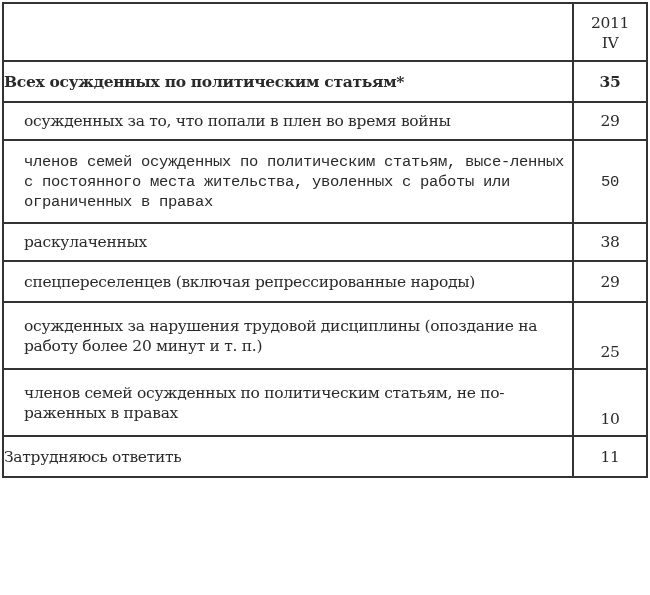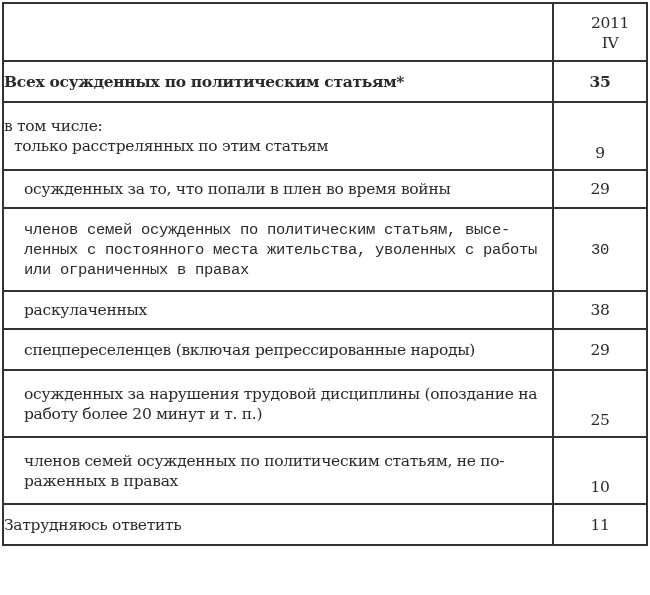--- a/index.html
+++ b/index.html
@@ -18,21 +18,21 @@
   table.survey td {
     border: 2px solid #333333;
     padding: 0;
     vertical-align: middle;
   }
   td.label { padding-left: 10px; padding-right: 4px; }
   td.label.indent { padding-left: 20px; }
   td.value { width: 72px; text-align: center; }
   td.value.bottom { vertical-align: bottom; padding-bottom: 6px; }
   tr.head td { height: 54px; }
-  tr.head td.value { line-height: 20px; padding-top: 2px; padding-left: 20px; }
+  tr.head td.value { line-height: 20px; padding-top: 2px; }
   tr.total td { height: 39px; font-weight: bold; }
   tr.r-sub td { height: 60px; }
   tr.r1 td { height: 36px; margin-left: 14px; }
   tr.r3 td { height: 81px; font-family: Liberation Mono, monospace; }
   tr.r-double td { height: 59px; }
   tr.r-last td { height: 39px; }
   .sub-head { display: block; }
   .sub-item { display: block; padding-left: 10px; }
 </style>
 </head>
@@ -44,34 +44,27 @@
     <td class="label"></td>
     <td class="value">
       <div>2011</div>
       <div>IV</div>
     </td>
   </tr>
   <tr class="total">
     <td class="label">Всех осужденных по политическим статьям*</td>
     <td class="value">35</td>
   </tr>
-  <tr class="r-sub">
-    <td class="label">
-      <span class="sub-head">в том числе:</span>
-      <span class="sub-item">только расстрелянных по этим статьям</span>
-    </td>
-    <td class="value bottom">9</td>
-  </tr>
   <tr class="r1">
     <td class="label indent">осужденных за то, что попали в плен во время войны</td>
     <td class="value">29</td>
   </tr>
   <tr class="r3">
     <td class="label indent">членов семей осужденных по политическим статьям, высе-ленных с постоянного места жительства, уволенных с работы или ограниченных в правах</td>
-    <td class="value">30</td>
+    <td class="value">50</td>
   </tr>
   <tr class="r1">
     <td class="label indent">раскулаченных</td>
     <td class="value">38</td>
   </tr>
   <tr class="r-last">
     <td class="label indent">спецпереселенцев (включая репрессированные народы)</td>
     <td class="value">29</td>
   </tr>
   <tr class="r-double">

